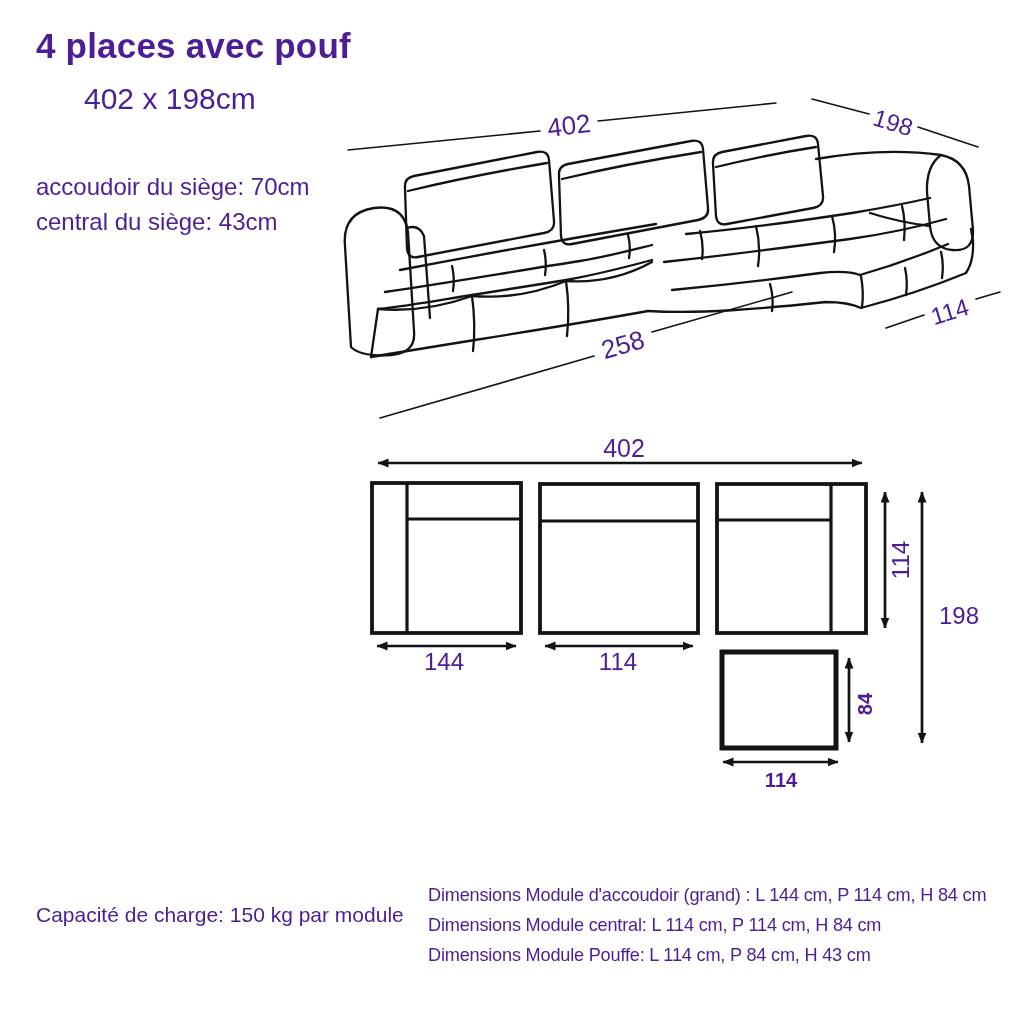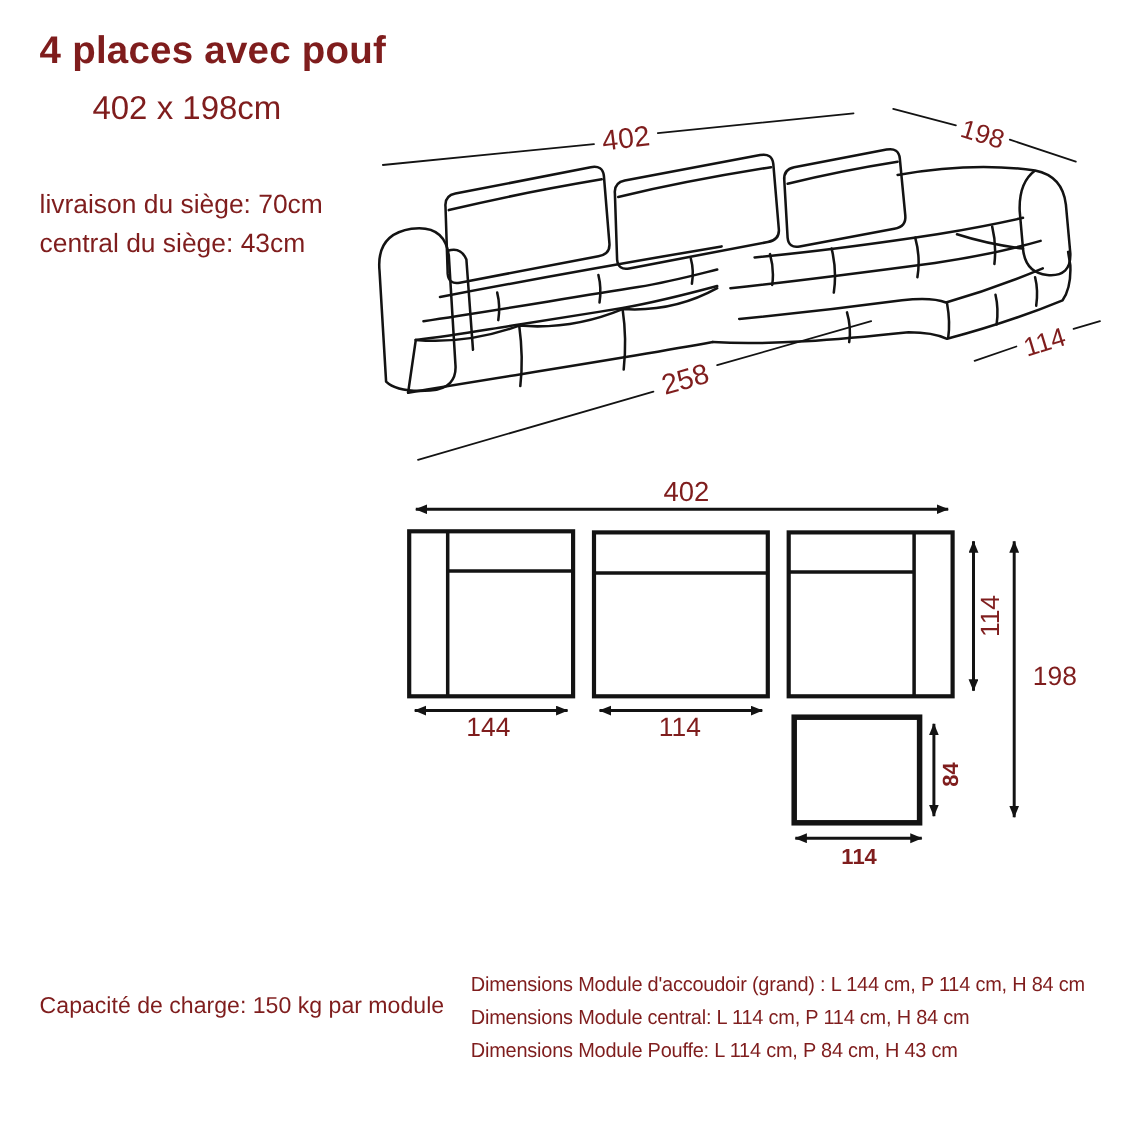--- a/index.html
+++ b/index.html
@@ -1,18 +1,18 @@
 <!DOCTYPE html>
 <html><head>
 <meta charset="utf-8">
 <style>
   html,body{margin:0;padding:0;background:#ffffff;}
   .canvas{
     position:relative;width:1024px;height:1024px;background:#ffffff;overflow:hidden;
-    font-family:"Liberation Sans",sans-serif;color:#7f1d1d;
+    font-family:"Liberation Sans",sans-serif;color:#4c1d95;
   }
   .abs{position:absolute;white-space:nowrap;}
   .title{left:36px;top:26px;font-size:35px;font-weight:bold;letter-spacing:0.2px;}
   .subtitle{left:36px;top:82px;font-size:30px;font-weight:400;margin-left:48px;}
   .seatinfo{left:36px;top:169px;font-size:24px;line-height:35px;}
   .delivery{left:36px;top:478px;font-size:23px;line-height:32.5px;}
   .delivery .head{font-weight:bold;font-size:24px;}
   .capacity{left:36px;top:903px;font-size:21px;}
   .moddims{left:428px;top:880px;font-size:18.5px;line-height:30px;letter-spacing:-0.2px;transform:scaleX(.98);transform-origin:left top;}
   svg{position:absolute;left:0;top:0;}
@@ -106,21 +106,21 @@
       <line x1="885" y1="492" x2="885" y2="628"></line>
       <line x1="922" y1="492" x2="922" y2="743"></line>
       <line x1="849" y1="658" x2="849" y2="742"></line>
       <line x1="723" y1="762" x2="838" y2="762"></line>
     </g>
   </svg>
 
   <div class="abs title">4 places avec pouf</div>
   <div class="abs subtitle">402 x 198cm</div>
   <div class="abs seatinfo">
-    <div>livraison du siège: 70cm</div>
+    <div>accoudoir du siège: 70cm</div>
     <div>central du siège: 43cm</div>
   </div>
 
   <div class="abs dimlabel" style="left:569px;top:126px;font-size:26px;transform:translate(-50%,-50%) rotate(-7deg);">402</div>
   <div class="abs dimlabel" style="left:893px;top:123px;transform:translate(-50%,-50%) rotate(17deg);">198</div>
   <div class="abs dimlabel" style="left:950px;top:312px;transform:translate(-50%,-50%) rotate(-17deg);">114</div>
   <div class="abs dimlabel" style="left:623px;top:345px;font-size:26px;transform:translate(-50%,-50%) rotate(-16deg);">258</div>
 
 
   <div class="abs dimlabel" style="left:624px;top:448px;font-size:25px;">402</div>

